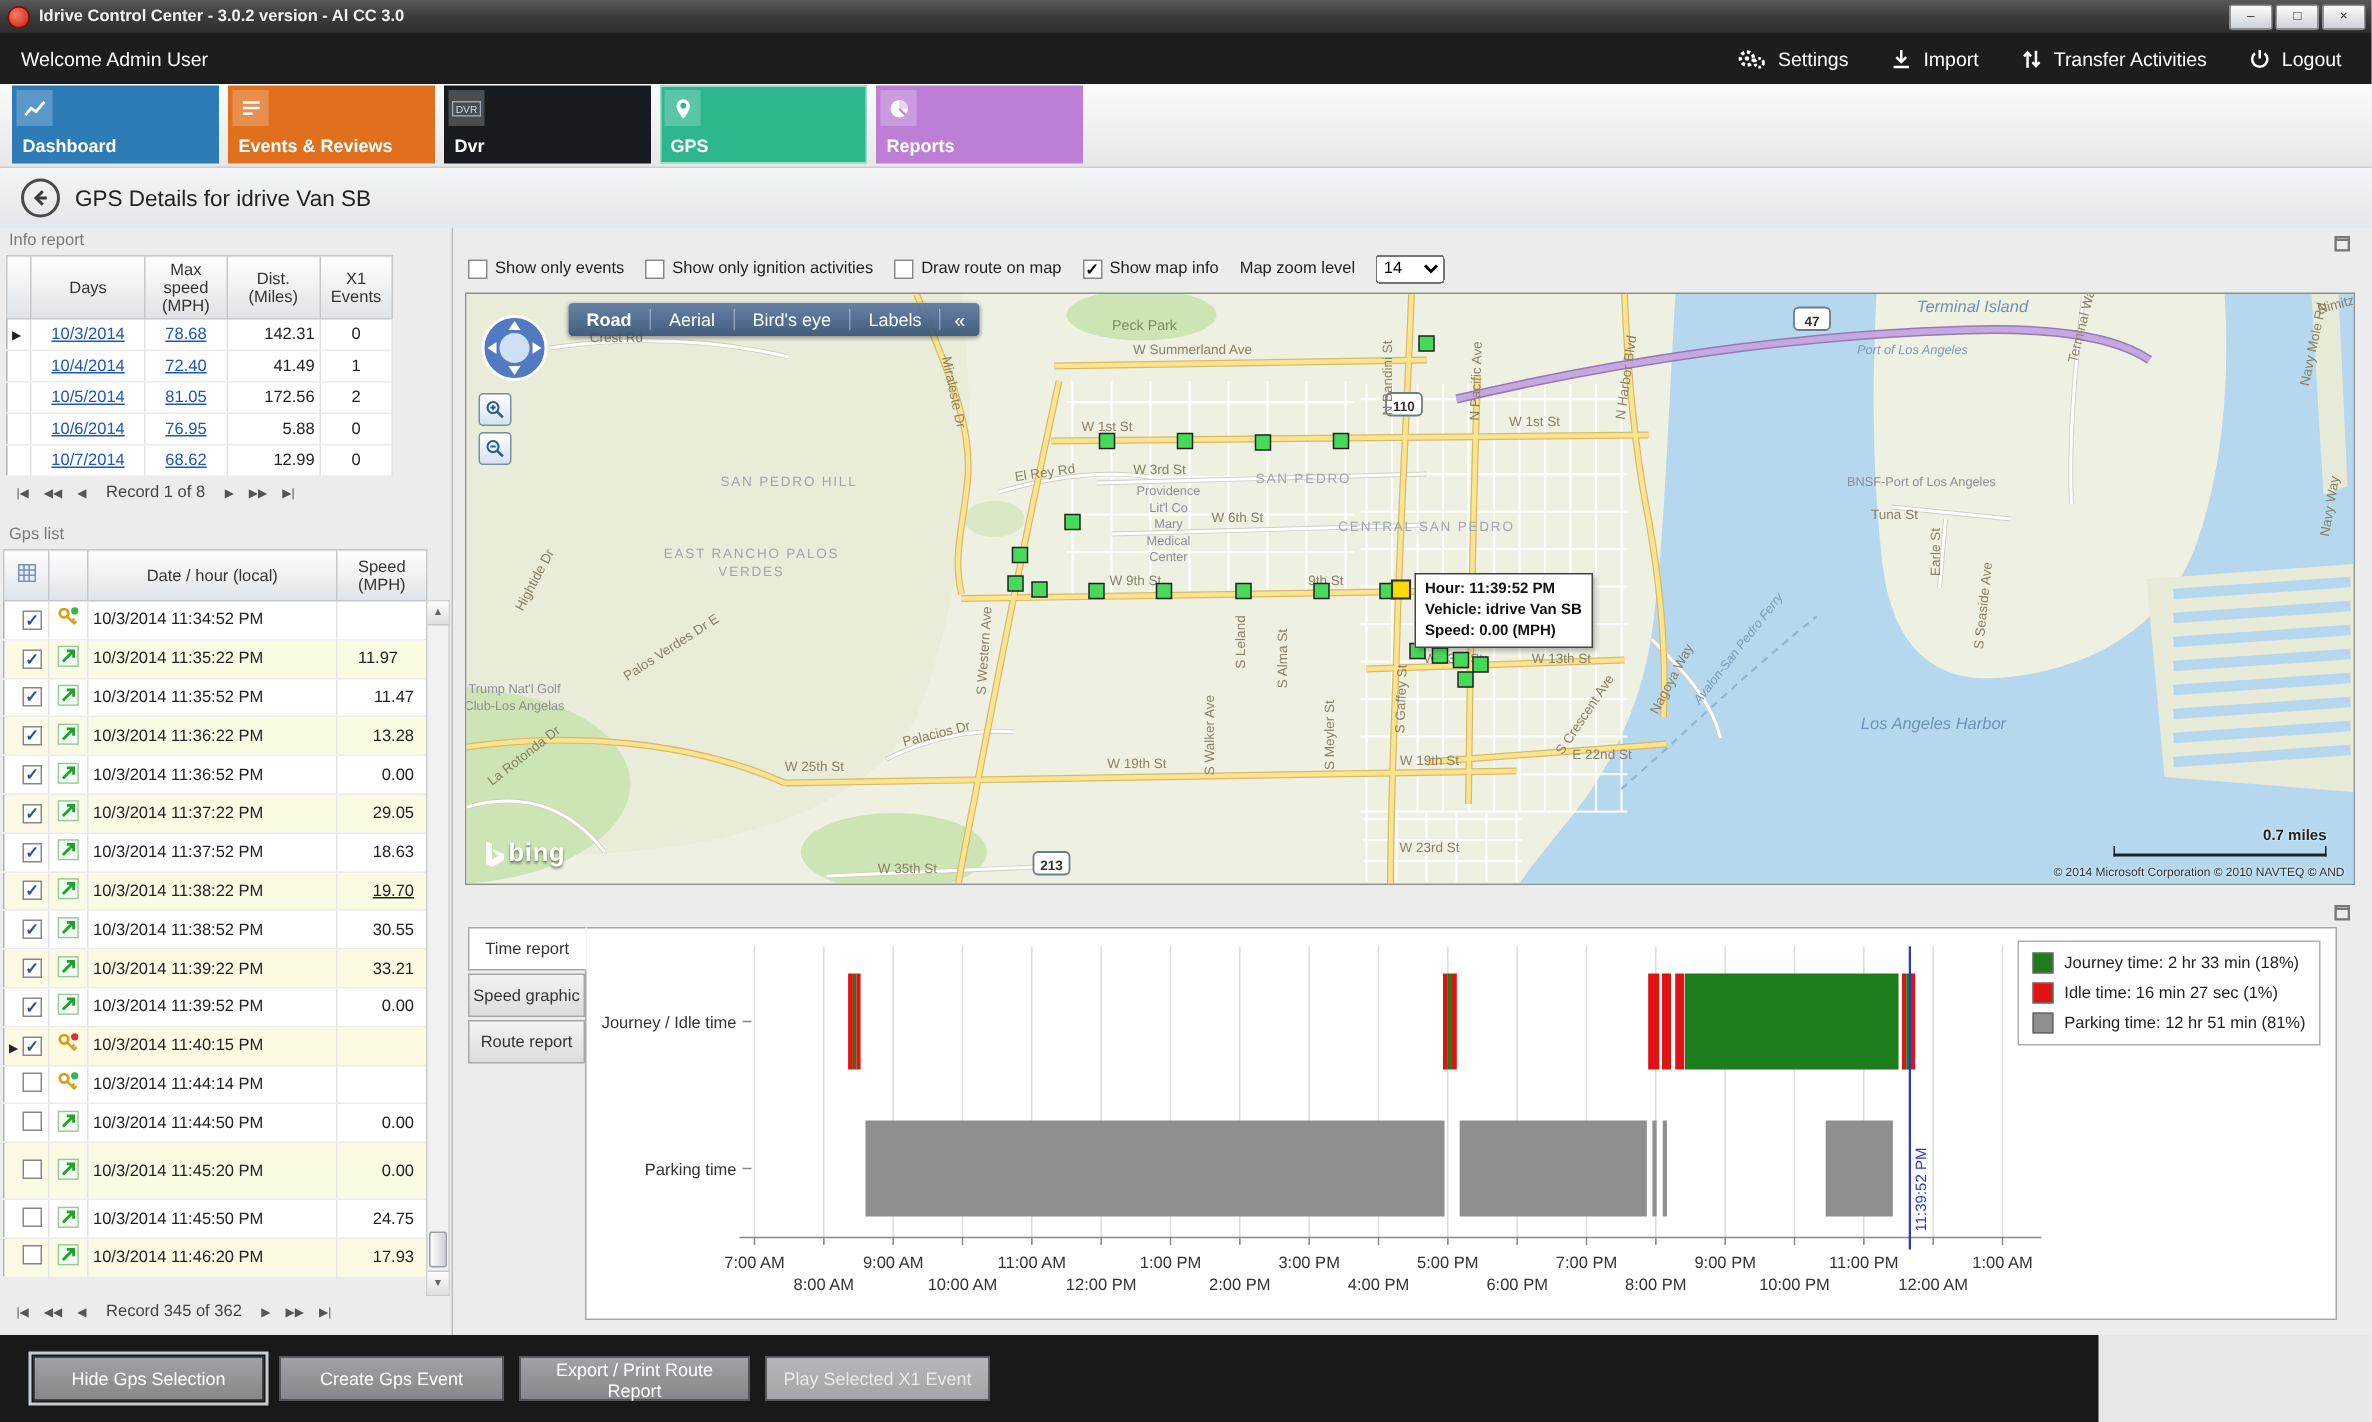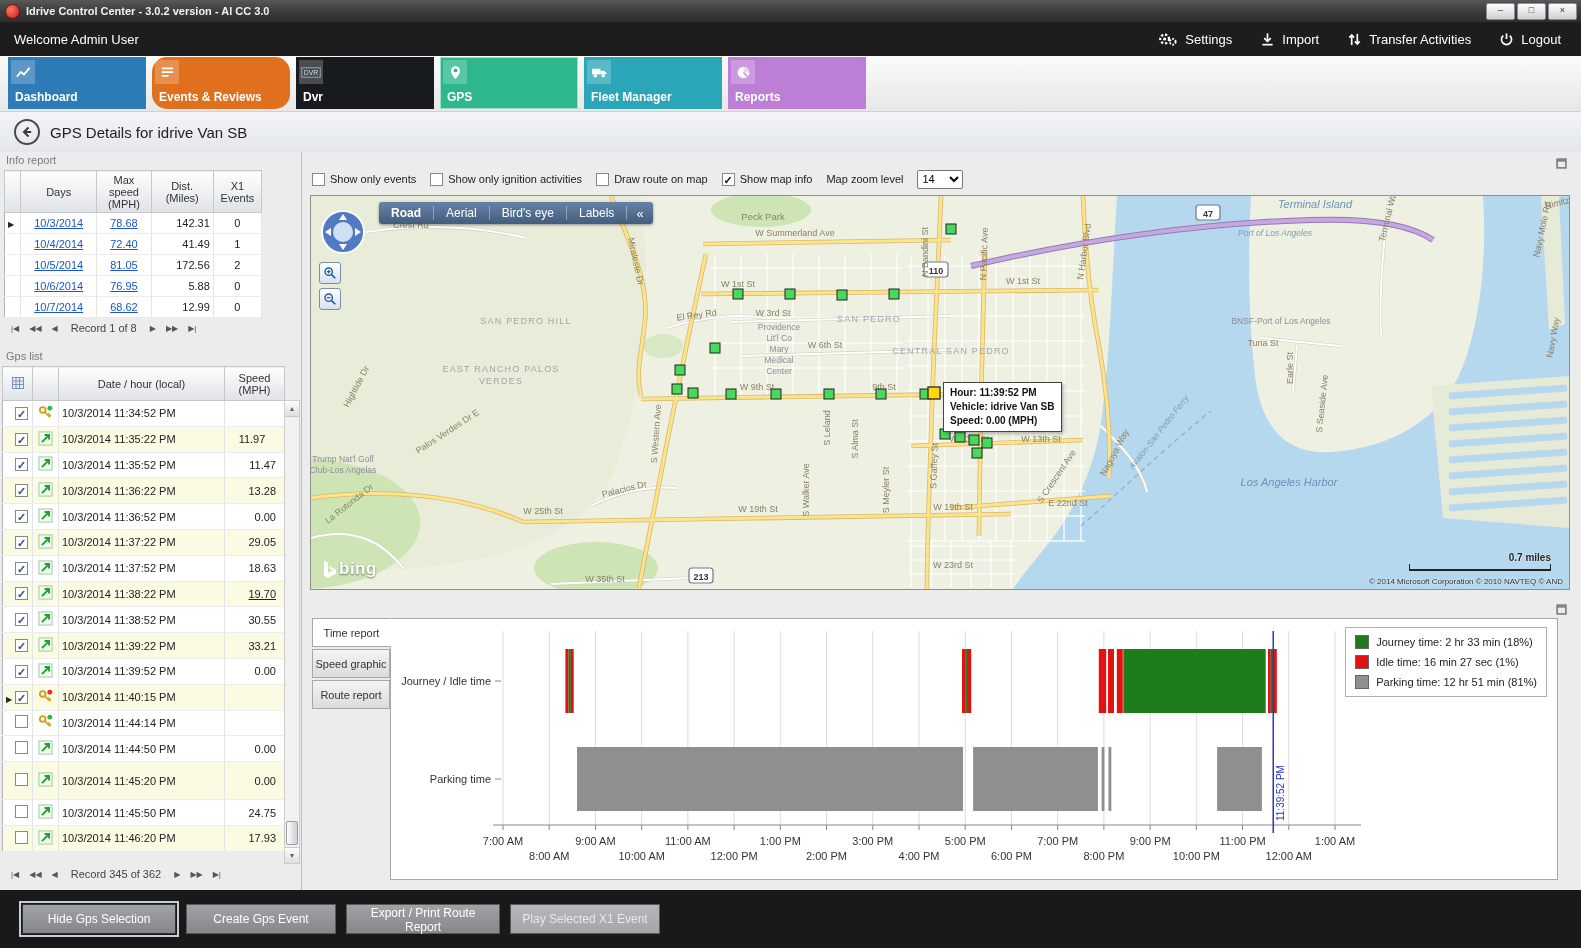--- a/index.html
+++ b/index.html
@@ -108,21 +108,21 @@
   #chart-box{position:absolute;left:88px;top:466px;width:1168px;height:262px;background:#fff;
     border:1px solid #a8a8a8;box-sizing:border-box}
   .ctick{font-size:11px;fill:#333;text-anchor:middle}
   .ccat{font-size:11px;fill:#333;text-anchor:end}
   .legend{position:absolute;right:10px;top:8px;background:#fff;border:1px solid #b0b0b0;
     padding:7px 9px;display:flex;flex-direction:column;gap:6px;z-index:2}
   .leg-item{display:flex;align-items:center;gap:7px;font-size:11px;color:#222}
   .leg-sw{width:12px;height:12px;border:1px solid #666}
 
   
-  #footer-bar{left:0;top:890px;width:1581px;height:58px;background:#191919;display:flex;align-items:center;padding-left:22px;box-sizing:border-box}
+  #footer-bar{left:0;top:890px;width:1399px;height:58px;background:#191919;display:flex;align-items:center;padding-left:22px;box-sizing:border-box}
   .f-btn{height:30px;margin-right:10px;background:linear-gradient(#a0a2a5,#85878b);
     border:1px solid #55585c;color:#fff;font-size:12px;font-family:inherit;cursor:pointer}
   .f-btn.focused{outline:2px solid #c8cdd3;outline-offset:1px;border-color:#2e3338}
   .f-btn.disabled{background:linear-gradient(#b5b7ba,#a3a5a9);color:#e8e8e8}
   .f-btn:nth-child(odd){width:154px}.f-btn:nth-child(even){width:150px}
 </style>
 </head>
 <body>
 
 <div id="app">
@@ -188,44 +188,37 @@
           </span>
           <span class="tb-lab">Logout</span>
         </div>
       </span>
   </div>
 
   <div id="tabs-bar" class="abs"><div class="app-tab" style="background: rgb(45, 124, 184);"><span class="tab-icn">
           <svg viewBox="0 0 16 16" width="15" height="15">
             <polyline points="1,12.5 5,7.5 8.5,10 14.5,3" stroke="#fff" stroke-width="2" fill="none"></polyline>
           </svg>
-        </span><span class="tab-lab">Dashboard</span></div><div class="app-tab" style="background: rgb(224, 112, 30); border-radius: 15px;"><span class="tab-icn">
+        </span><span class="tab-lab">Dashboard</span></div><div class="app-tab" style="background: rgb(224, 112, 30);"><span class="tab-icn">
           <svg viewBox="0 0 16 16" width="15" height="15">
             <g stroke="#fff" stroke-width="1.8">
               <path d="M2 3.5h12M2 7.5h12M2 11.5h7"></path>
             </g>
           </svg>
         </span><span class="tab-lab">Events &amp; Reviews</span></div><div class="app-tab" style="background: rgb(23, 27, 31);"><span class="tab-icn">
           <svg viewBox="0 0 22 12" width="20" height="11">
             <rect x="0.8" y="0.8" width="20.4" height="10.4" fill="none" stroke="#9aabbc" stroke-width="1"></rect>
             <text x="11" y="9" text-anchor="middle" font-size="7.5" fill="#cddeee">DVR</text>
           </svg>
         </span><span class="tab-lab">Dvr</span></div><div class="app-tab sel" style="background: rgb(46, 182, 140);"><span class="tab-icn">
           <svg viewBox="0 0 16 16" width="15" height="15">
             <path d="M8 1.2a4.8 4.8 0 0 0-4.8 4.8C3.2 9.8 8 15 8 15s4.8-5.2 4.8-9A4.8 4.8 0 0 0 8 1.2z" fill="#fff"></path>
             <circle cx="8" cy="5.8" r="2" fill="#2eb68c"></circle>
           </svg>
-        </span><span class="tab-lab">GPS</span></div><div class="app-tab" style="background: rgb(42, 166, 184);"><span class="tab-icn">
-          <svg viewBox="0 0 18 14" width="17" height="13">
-            <rect x="1" y="3" width="9" height="6" fill="#fff"></rect>
-            <path d="M10 5h4l2.4 2.4V9H10z" fill="#fff"></path>
-            <circle cx="4.5" cy="10.5" r="1.8" fill="#fff"></circle>
-            <circle cx="13" cy="10.5" r="1.8" fill="#fff"></circle>
-          </svg>
-        </span><span class="tab-lab">Fleet Manager</span></div><div class="app-tab" style="background: rgb(189, 127, 214);"><span class="tab-icn">
+        </span><span class="tab-lab">GPS</span></div><div class="app-tab" style="background: rgb(189, 127, 214);"><span class="tab-icn">
           <svg viewBox="0 0 16 16" width="15" height="15">
             <circle cx="8" cy="8" r="6.2" fill="#fff"></circle>
             <path d="M8 8V1.8A6.2 6.2 0 0 1 14.2 8z" fill="#e9d4f2"></path>
             <path d="M8 8l4.4 4.4" stroke="#bd7fd6" stroke-width="1.4"></path>
           </svg>
         </span><span class="tab-lab">Reports</span></div></div>
 
   <div id="page-header" class="abs">
     <span class="back-btn">
         <svg viewBox="0 0 16 16" width="16" height="16">

